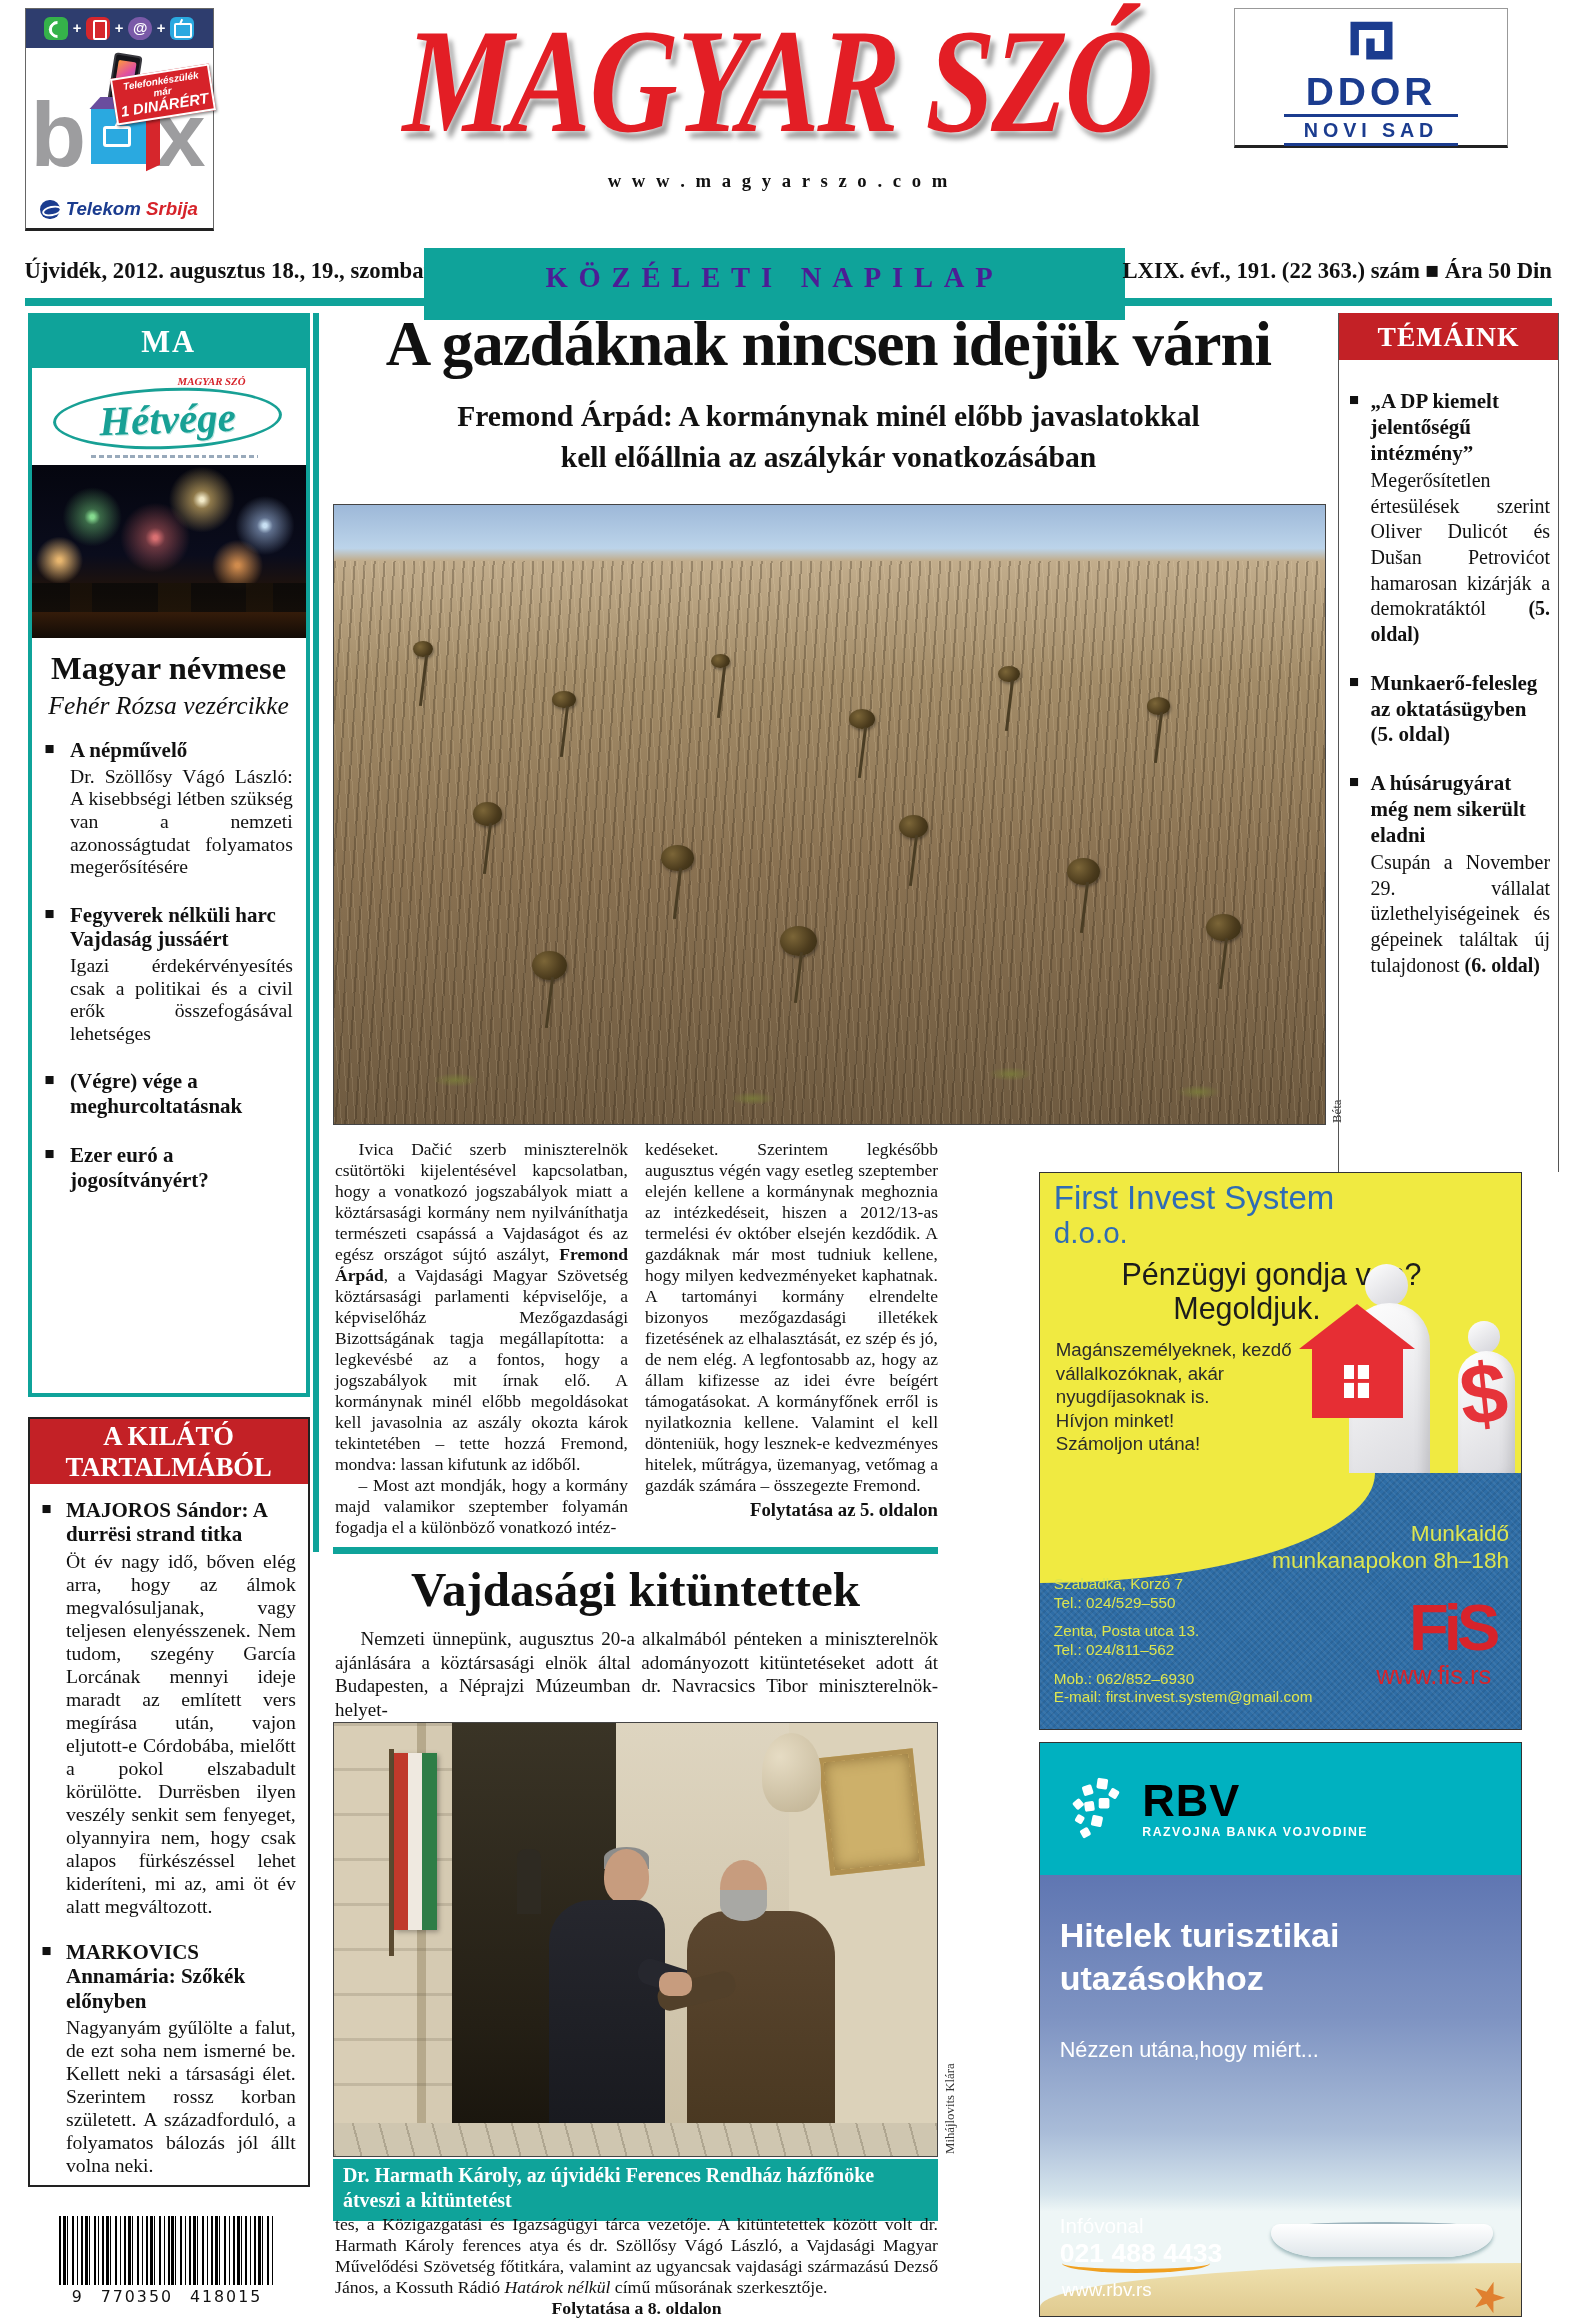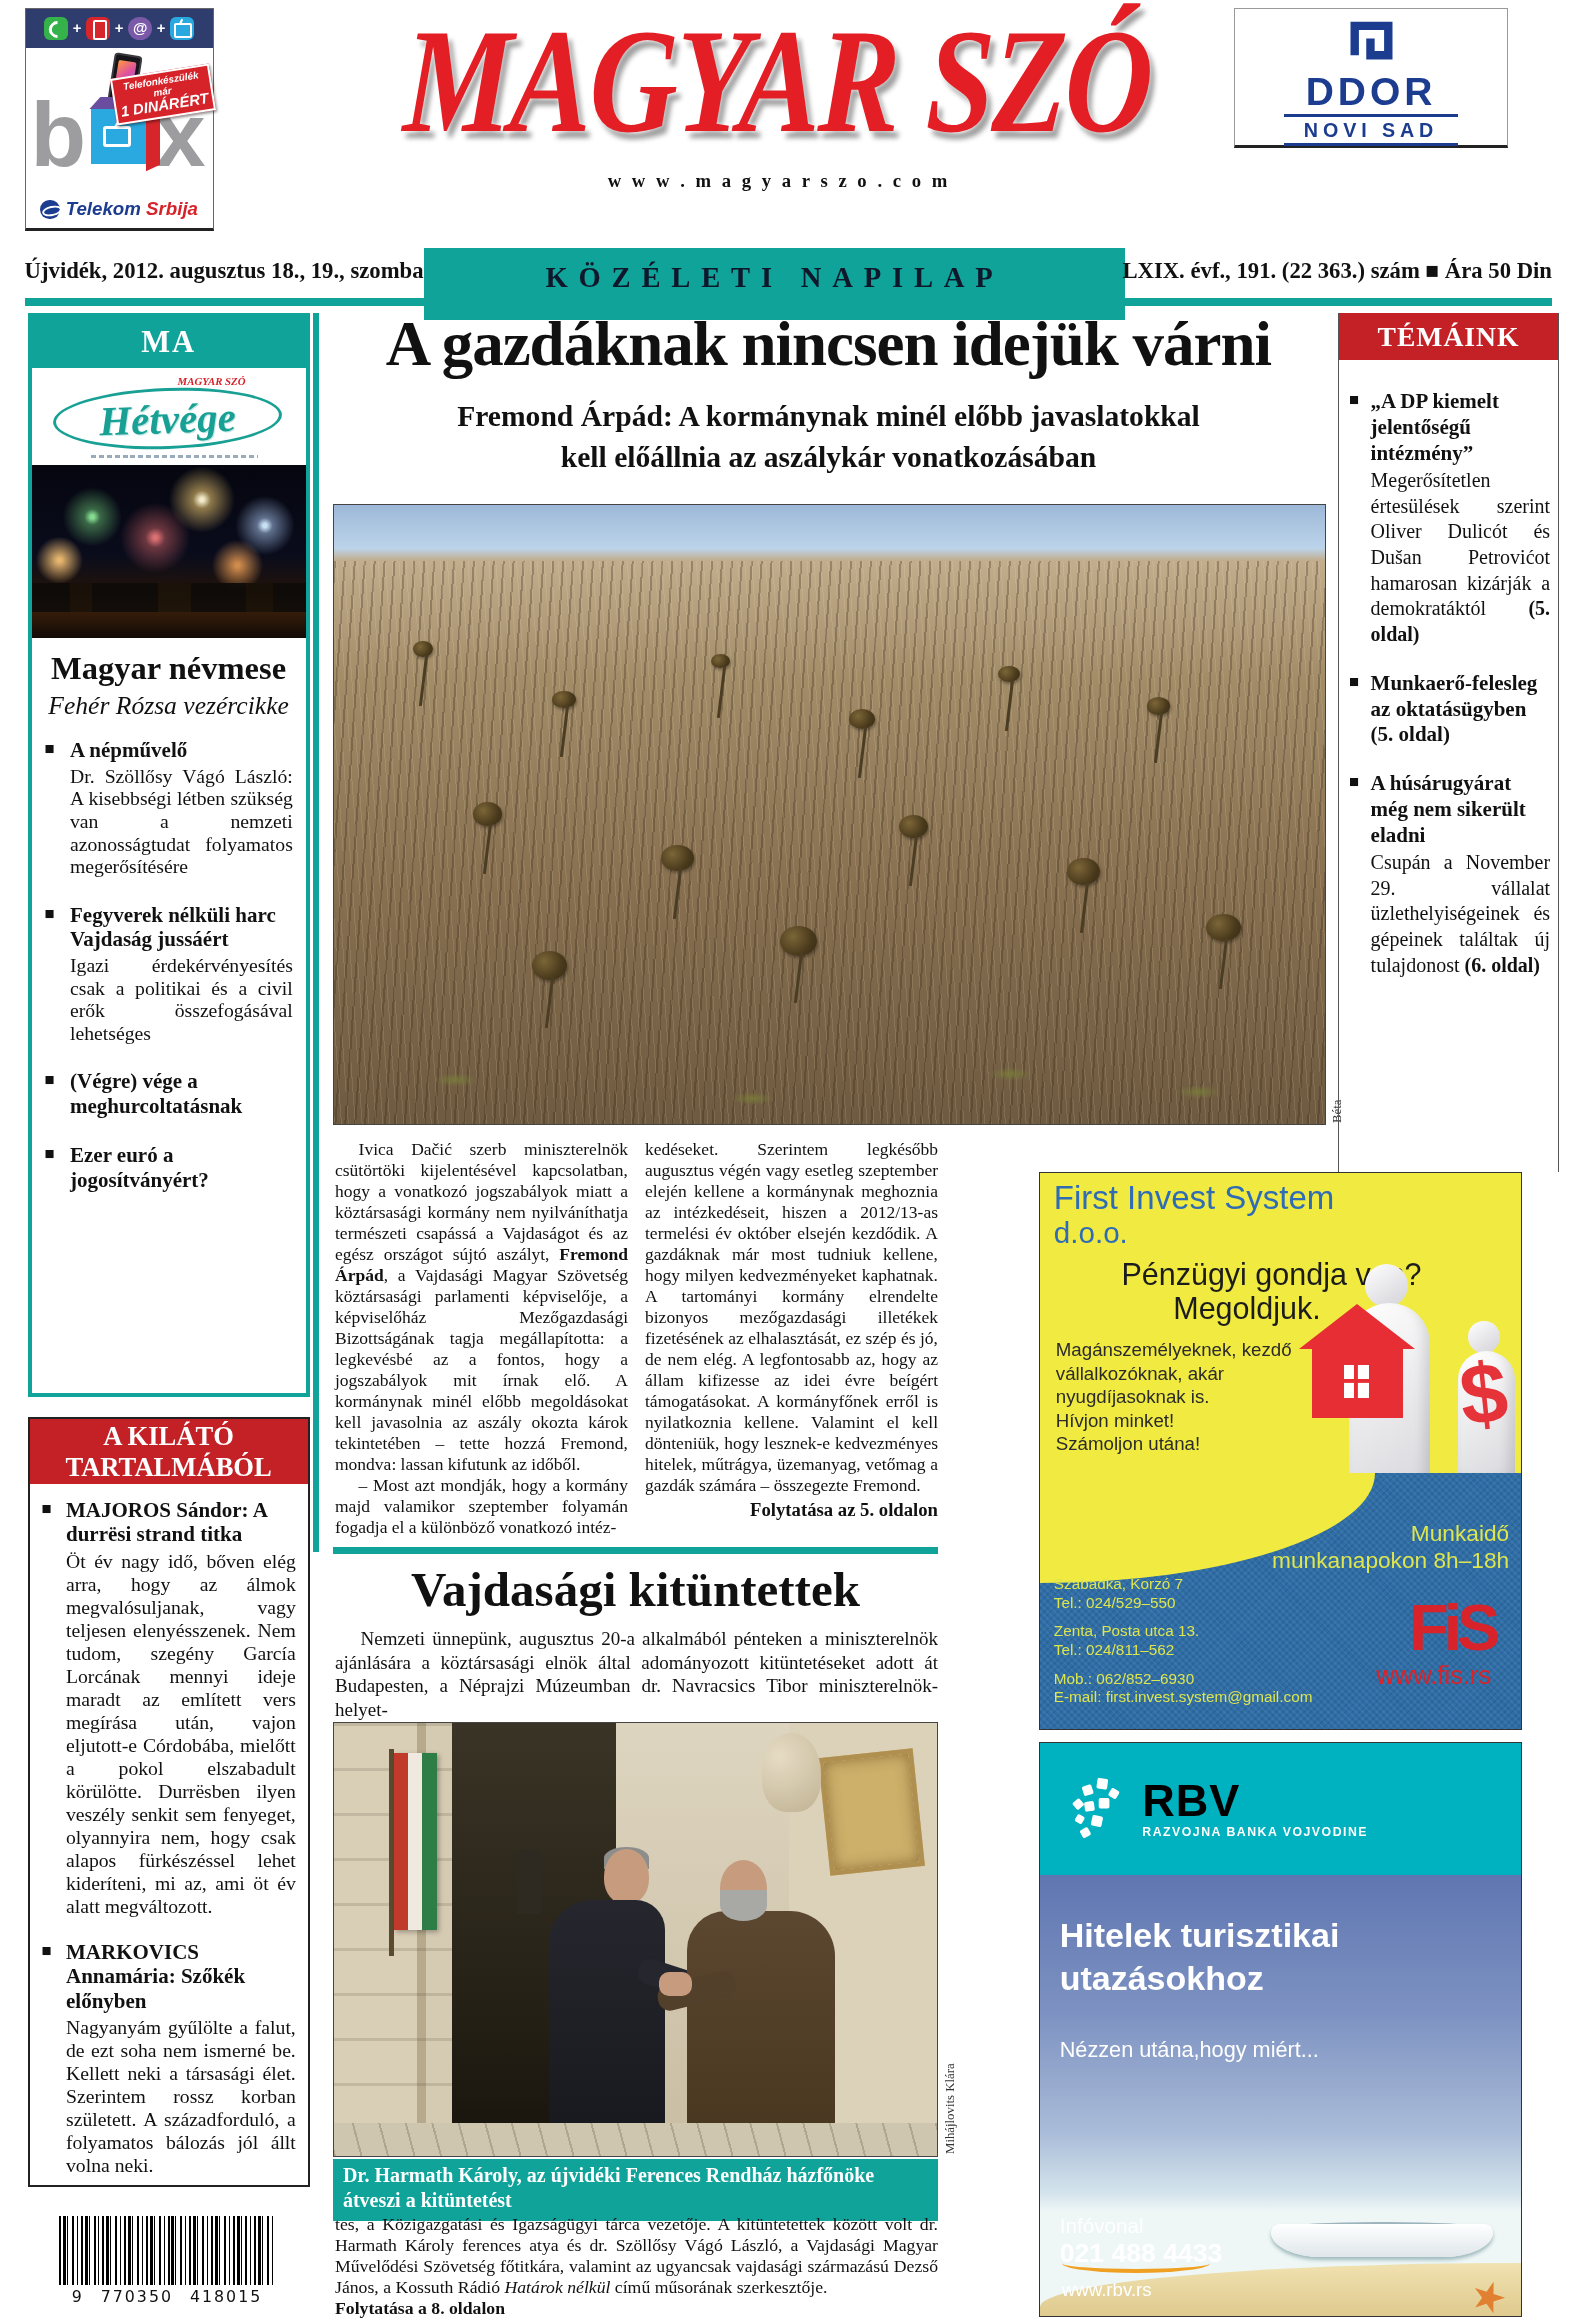--- a/index.html
+++ b/index.html
@@ -54,21 +54,21 @@
   }
   .masthead-url { margin-top:21.7px; font:bold 18.7px "Liberation Serif", serif; letter-spacing:3px; color:#111; }
 
   .ddor-ad { left:1234px; top:7.9px; width:274px; height:140px; border:1px solid #999; border-bottom:3px solid #222; background:#fff; text-align:center; padding-top:3.9px; }
   .ddor-name { font:800 39px/43px "Liberation Sans", sans-serif; color:#1b3c8f; letter-spacing:3.9px; }
   .ddor-line { height:3px; background:#1b3c8f; margin:1px 49px 2px; }
   .ddor-city { font:bold 19.7px/23.6px "Liberation Sans", sans-serif; color:#1b3c8f; letter-spacing:4.9px; }
 
   
   .dateline-left  { left:24.6px; top:258px; font:bold 22.7px "Liberation Serif", serif; }
-  .type-banner { left:424px; top:248px; width:701px; height:72px; background:#0fa39a; color:#0f172a; text-align:center; font:bold 28.6px/59px "Liberation Serif", serif; letter-spacing:10.8px; }
+  .type-banner { left:424px; top:248px; width:701px; height:72px; background:#0fa39a; color:#4c1d95; text-align:center; font:bold 28.6px/59px "Liberation Serif", serif; letter-spacing:10.8px; }
   .dateline-right { right:24px; top:258px; font:bold 22.7px "Liberation Serif", serif; }
   .rule-teal-top { left:24.6px; top:298px; width:1527px; height:7.9px; background:#0fa39a; }
   .rule-teal-v { left:313px; top:313px; width:5.9px; height:1239px; background:#0fa39a; }
 
   
   .sb-box1 { left:27.6px; top:313px; width:282px; height:1084px; border:4.9px solid #0fa39a; background:#fff; overflow:hidden; }
   .ma-bar { height:51px; background:#0fa39a; color:#fff; text-align:center; font:bold 30.5px/51px "Liberation Serif", serif; letter-spacing:2px; }
   .hetvege { position:relative; height:97px; }
   .hv-brand { position:absolute; left:146px; top:6.9px; color:#d6232a; font:italic bold 10.8px "Liberation Serif", serif; }
   .hv-oval { position:absolute; left:21.7px; top:19.7px; width:229px; height:61px; border:3.9px solid #18a095; border-radius:50%; transform:rotate(-2deg); display:flex; align-items:center; justify-content:center; }
@@ -148,21 +148,21 @@
   .p2-man2 .head { position:absolute; left:39px; top:0; width:47px; height:57px; background:#c79c7e; border-radius:50%; }
   .p2-man2 .beard { position:absolute; left:39px; top:29.6px; width:47px; height:31.5px; background:#a8a8a4; border-radius:0 0 50% 50%; }
   .p2-man2 .robe { position:absolute; left:5.9px; top:51px; width:148px; height:244px; background:linear-gradient(180deg,#5c4730,#47361f); border-radius:39px 45px 0 0; }
   .p2-man2 .arm { position:absolute; left:-23.6px; top:118px; width:79px; height:25.6px; background:#52402a; border-radius:11.8px; transform:rotate(-14deg); }
   .p2-hands { position:absolute; left:325px; bottom:160px; width:33px; height:23.6px; background:#c79c7e; border-radius:9.9px; }
   .p2-floor { position:absolute; left:0; bottom:0; width:100%; height:33px; background:#cfc6b0; }
   .p2-floor::after { content:""; position:absolute; inset:0; background:repeating-linear-gradient(75deg, rgba(80,70,50,.25) 0 2px, transparent 2px 25.6px); }
   .credit2 { left:943px; top:1996px; height:158px; writing-mode:vertical-rl; transform:rotate(180deg); font:12.8px "Liberation Serif", serif; color:#333; }
   .caption2 { left:333px; top:2159px; width:605px; background:#0fa39a; color:#fff; font:bold 20px/25.6px "Liberation Serif", serif; padding:3.9px 9.9px 6.9px; }
   .body2 { left:335px; top:2214px; width:603px; font:17.7px/21px "Liberation Serif", serif; text-align:justify; }
-  .continuation2 { text-align:left; font:bold 17.7px/21.7px "Liberation Serif", serif; }
+  .continuation2 { text-align:center; font:bold 17.7px/21.7px "Liberation Serif", serif; }
 
   
   .temaink { left:1338px; top:313px; width:221px; height:859px; border-left:1px solid #555; border-right:1px solid #555; }
   .tm-header { height:47px; background:#c32126; color:#fff; text-align:center; font:bold 27.6px/47px "Liberation Serif", serif; letter-spacing:1px; }
   .tm-items { padding:5.9px 7.9px 0 9.9px; }
   .tm-item { position:relative; padding-left:21.7px; margin-top:23.6px; }
   .tm-item-title { font:bold 21px/25.6px "Liberation Serif", serif; }
   .tm-item-body { font:20px/25.6px "Liberation Serif", serif; text-align:justify; margin-top:2px; }
   .tm-item-body b { font-weight:bold; }
 

